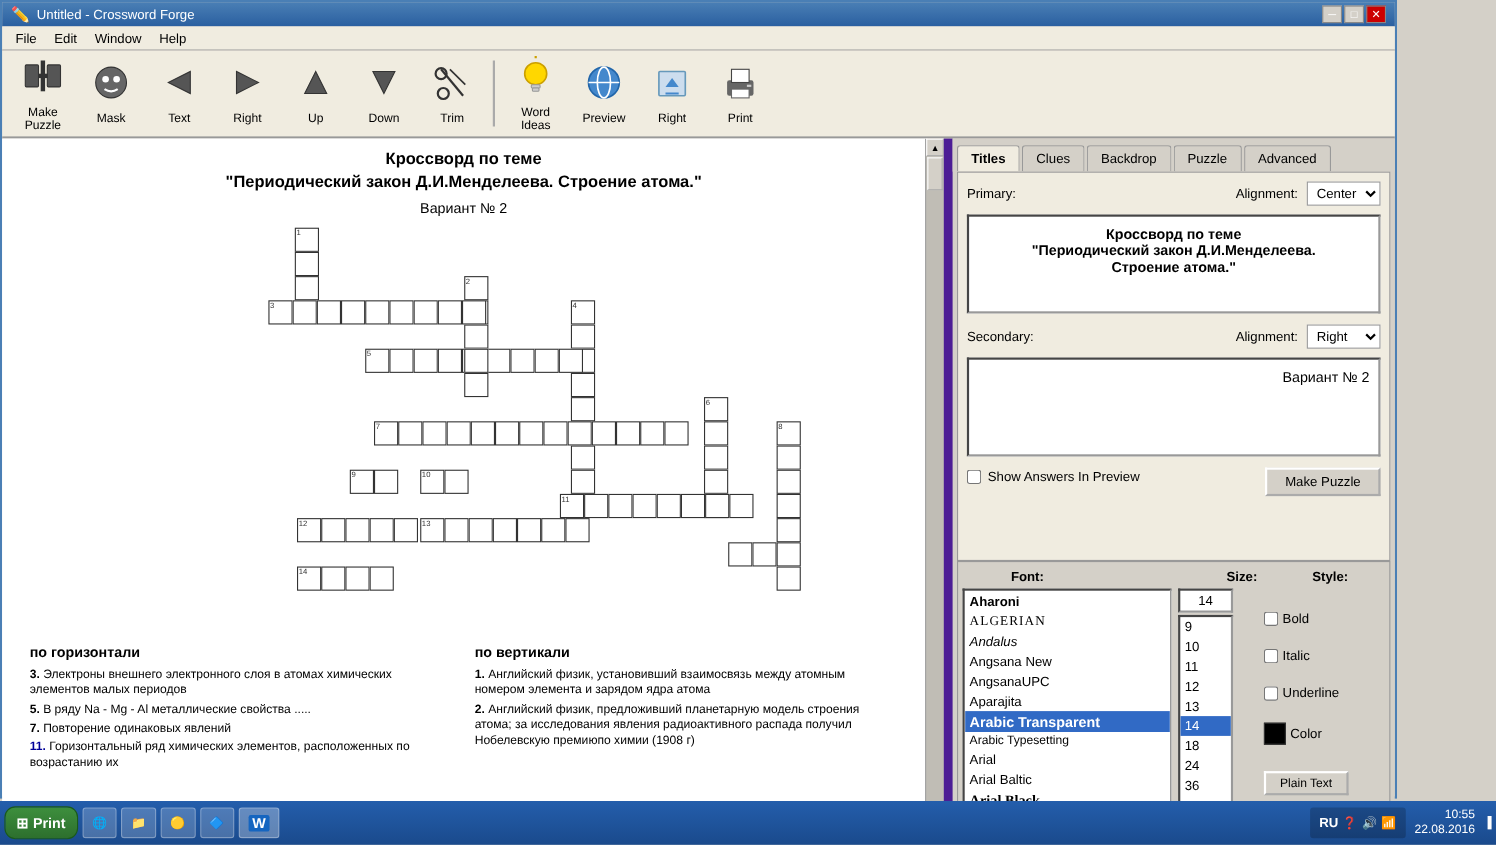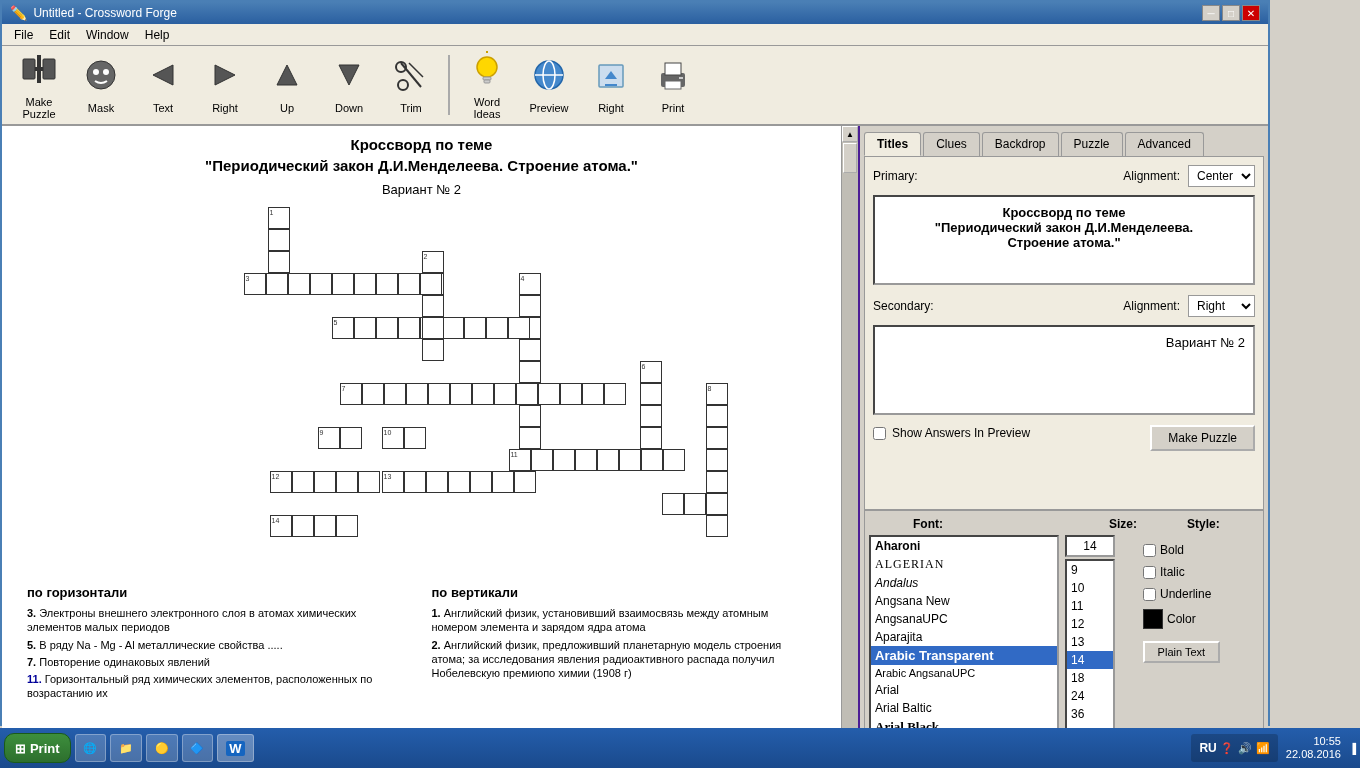--- a/index.html
+++ b/index.html
@@ -131,21 +131,21 @@
     }
     .clue-num { font-weight: bold; }
     .clue-num.highlight { color: #000099; font-weight: bold; }
 
     
     #right-panel {
       width: 410px;
       background: #d4d0c8;
       display: flex;
       flex-direction: column;
-      border-left: 2px solid #4c1d95;
+      border-left: 8px solid #4c1d95;
     }
 
     
     #tabs {
       display: flex;
       background: #d4d0c8;
       padding: 4px 4px 0 4px;
       gap: 2px;
     }
     .tab {
@@ -245,21 +245,21 @@
       border: 2px inset #999;
       background: white;
       width: 50px;
       height: 200px;
       overflow-y: auto;
       font-size: 12px;
     }
     .size-item { padding: 2px 4px; cursor: pointer; }
     .size-item.selected { background: #316ac5; color: white; }
 
-    .style-section { display: flex; flex-direction: column; gap: 8px; }
+    .style-section { display: flex; flex-direction: column; gap: 20px; }
     .style-checkbox-row { display: flex; align-items: center; gap: 4px; font-size: 12px; }
     .color-btn {
       width: 20px; height: 20px;
       background: #000;
       border: 1px solid #333;
       display: inline-block;
       cursor: pointer;
     }
     .plain-text-btn {
       background: #d4d0c8;
@@ -762,21 +762,21 @@
         <div class="font-section">
           <div class="font-section-label">Font:</div>
           <div class="font-list-box" style="width:190px; height:200px;">
             <div class="font-item bold-display" style="font-weight:bold; font-family:Arial;">Aharoni</div>
             <div class="font-item" style="font-family:Impact; letter-spacing:1px;">ALGERIAN</div>
             <div class="font-item" style="font-style:italic;">Andalus</div>
             <div class="font-item">Angsana New</div>
             <div class="font-item">AngsanaUPC</div>
             <div class="font-item">Aparajita</div>
             <div class="font-item selected" style="font-size:13px; font-weight:bold;">Arabic Transparent</div>
-            <div class="font-item" style="font-size:11px;">Arabic AngsanaUPC</div>
+            <div class="font-item" style="font-size:11px;">Arabic Typesetting</div>
             <div class="font-item" style="font-family:Arial;">Arial</div>
             <div class="font-item" style="font-family:Arial;">Arial Baltic</div>
             <div class="font-item" style="font-family:Arial Black; font-weight:bold; font-size:13px;">Arial Black</div>
           </div>
         </div>
 
         <div class="font-section">
           <div class="font-section-label">Size:</div>
           <input type="text" class="size-input" value="14" style="width: 50px; height: 22px; border: 2px inset rgb(153, 153, 153); text-align: center; font-size: 12px;">
           <div class="size-list-box" style="width:50px; height:178px;">

